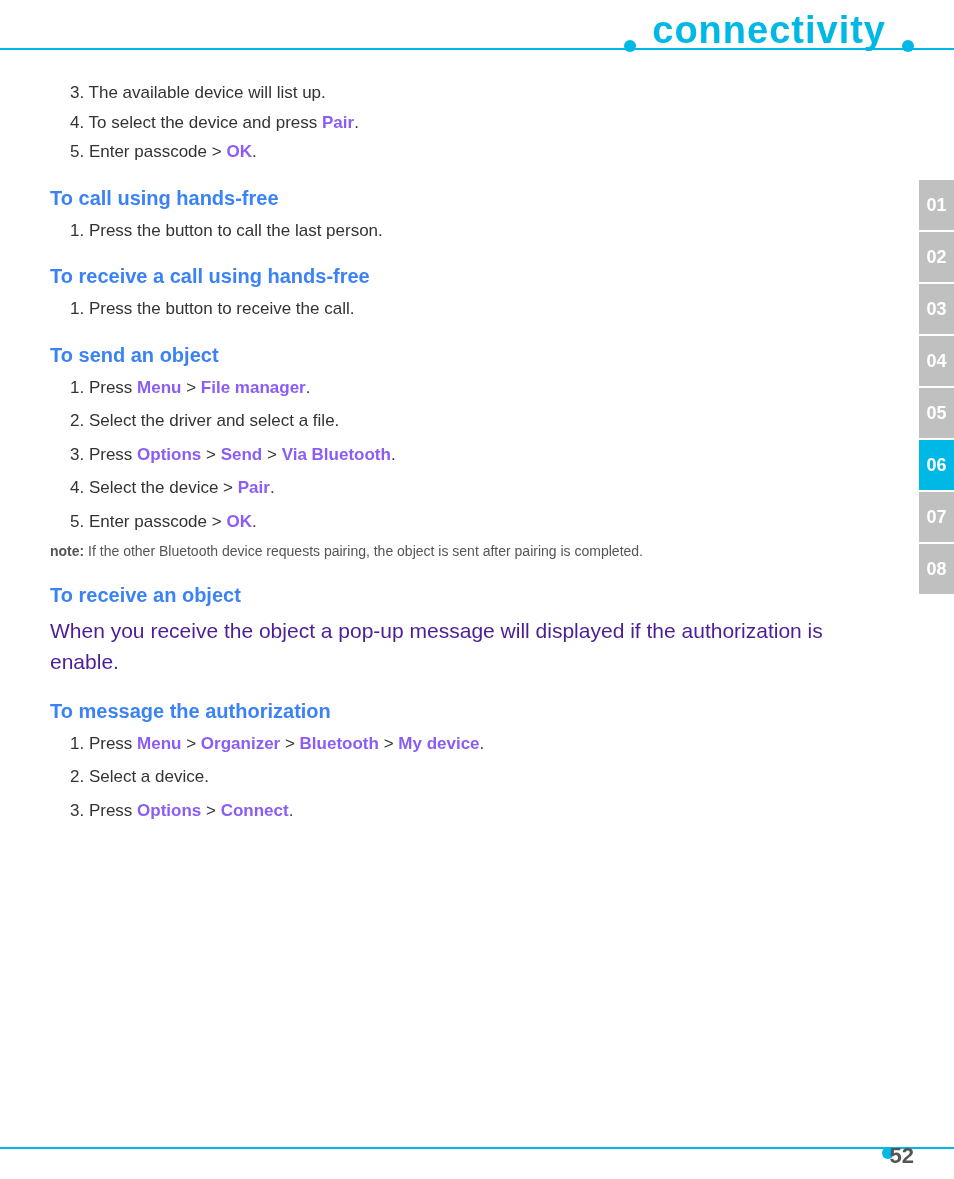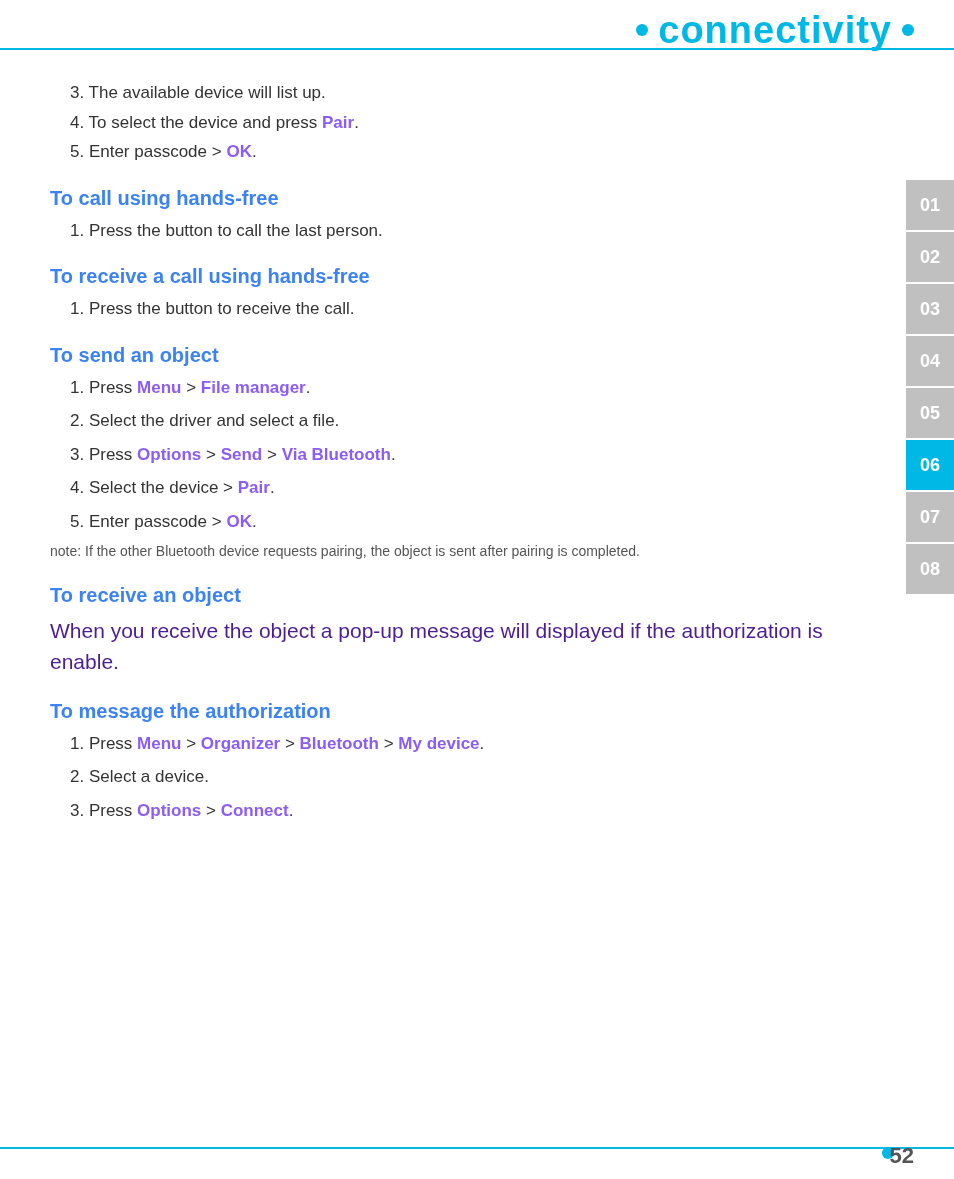--- a/index.html
+++ b/index.html
@@ -30,22 +30,22 @@
       position: absolute;
       top: 48px;
       left: 0;
       right: 0;
       height: 2px;
       background: #00b8e6;
     }
 
     .header-title-container {
       display: flex;
-      align-items: center;
-      gap: 10px;
+      align-items: flex-end;
+      gap: 16px;
     }
 
     .header-dot-left {
       width: 12px;
       height: 12px;
       background: #00b8e6;
       border-radius: 50%;
     }
 
     .header-title {
@@ -96,21 +96,21 @@
     .side-nav {
       position: absolute;
       top: 180px;
       right: 0;
       display: flex;
       flex-direction: column;
       gap: 2px;
     }
 
     .side-nav-item {
-      width: 48px;
+      width: 35px;
       height: 50px;
       background: #c0c0c0;
       display: flex;
       align-items: center;
       justify-content: center;
       font-size: 18px;
       font-weight: bold;
       color: #ffffff;
       cursor: pointer;
     }
@@ -154,21 +154,21 @@
 
     .note-text {
       font-size: 14px;
       color: #555;
       line-height: 1.4;
       margin-top: 6px;
       margin-bottom: 6px;
     }
 
     .note-text .note-label {
-      font-weight: normal;
+      font-weight: bold;
       color: #555;
     }
 
     .cyan { color: #8b5cf6; font-weight: bold; }
 
     .list-block {
       margin-bottom: 4px;
     }
   </style>
 </head>

